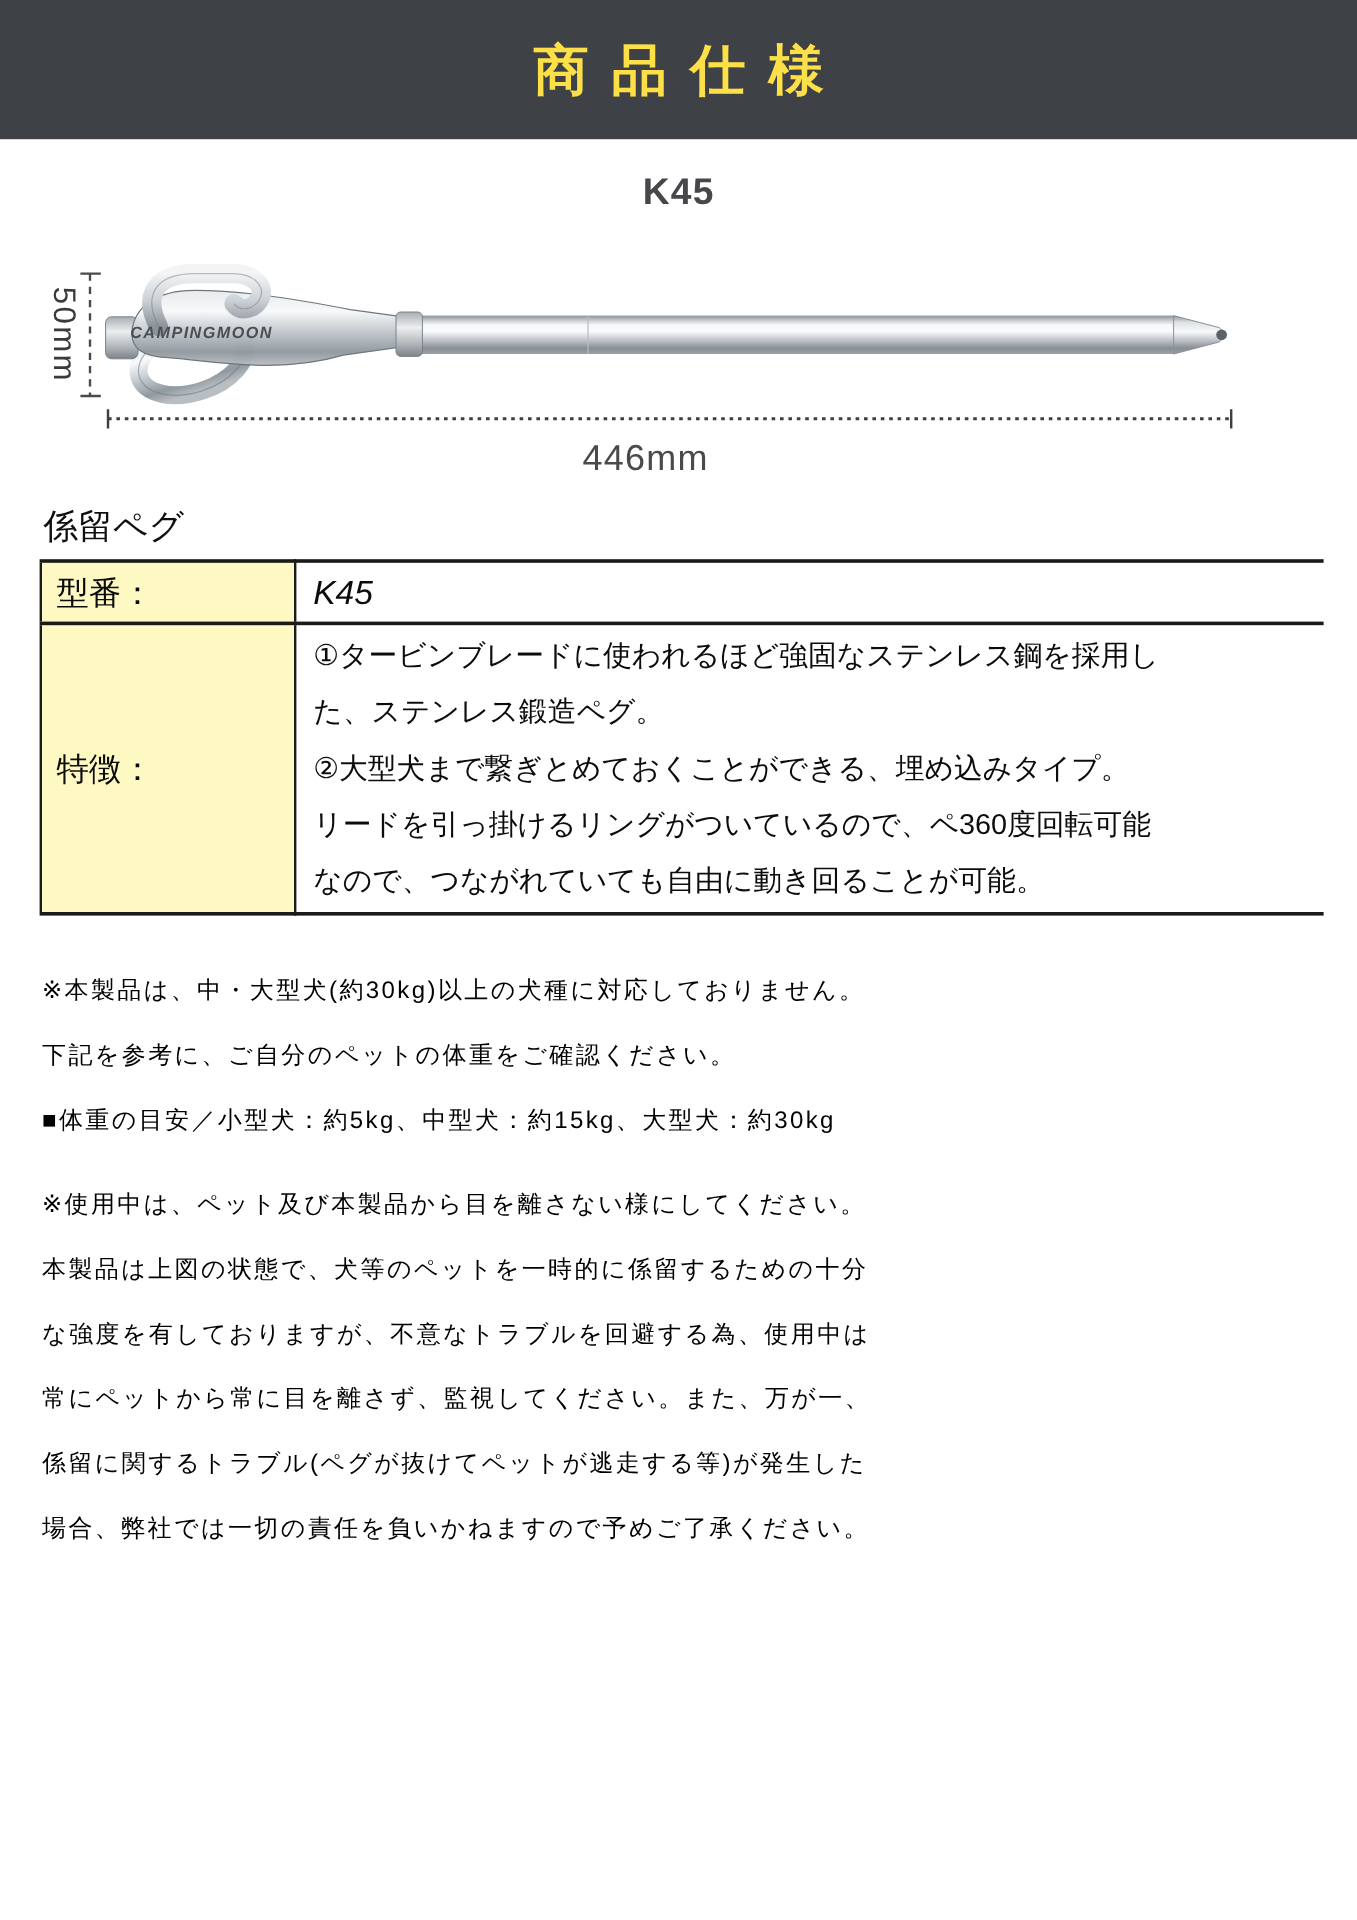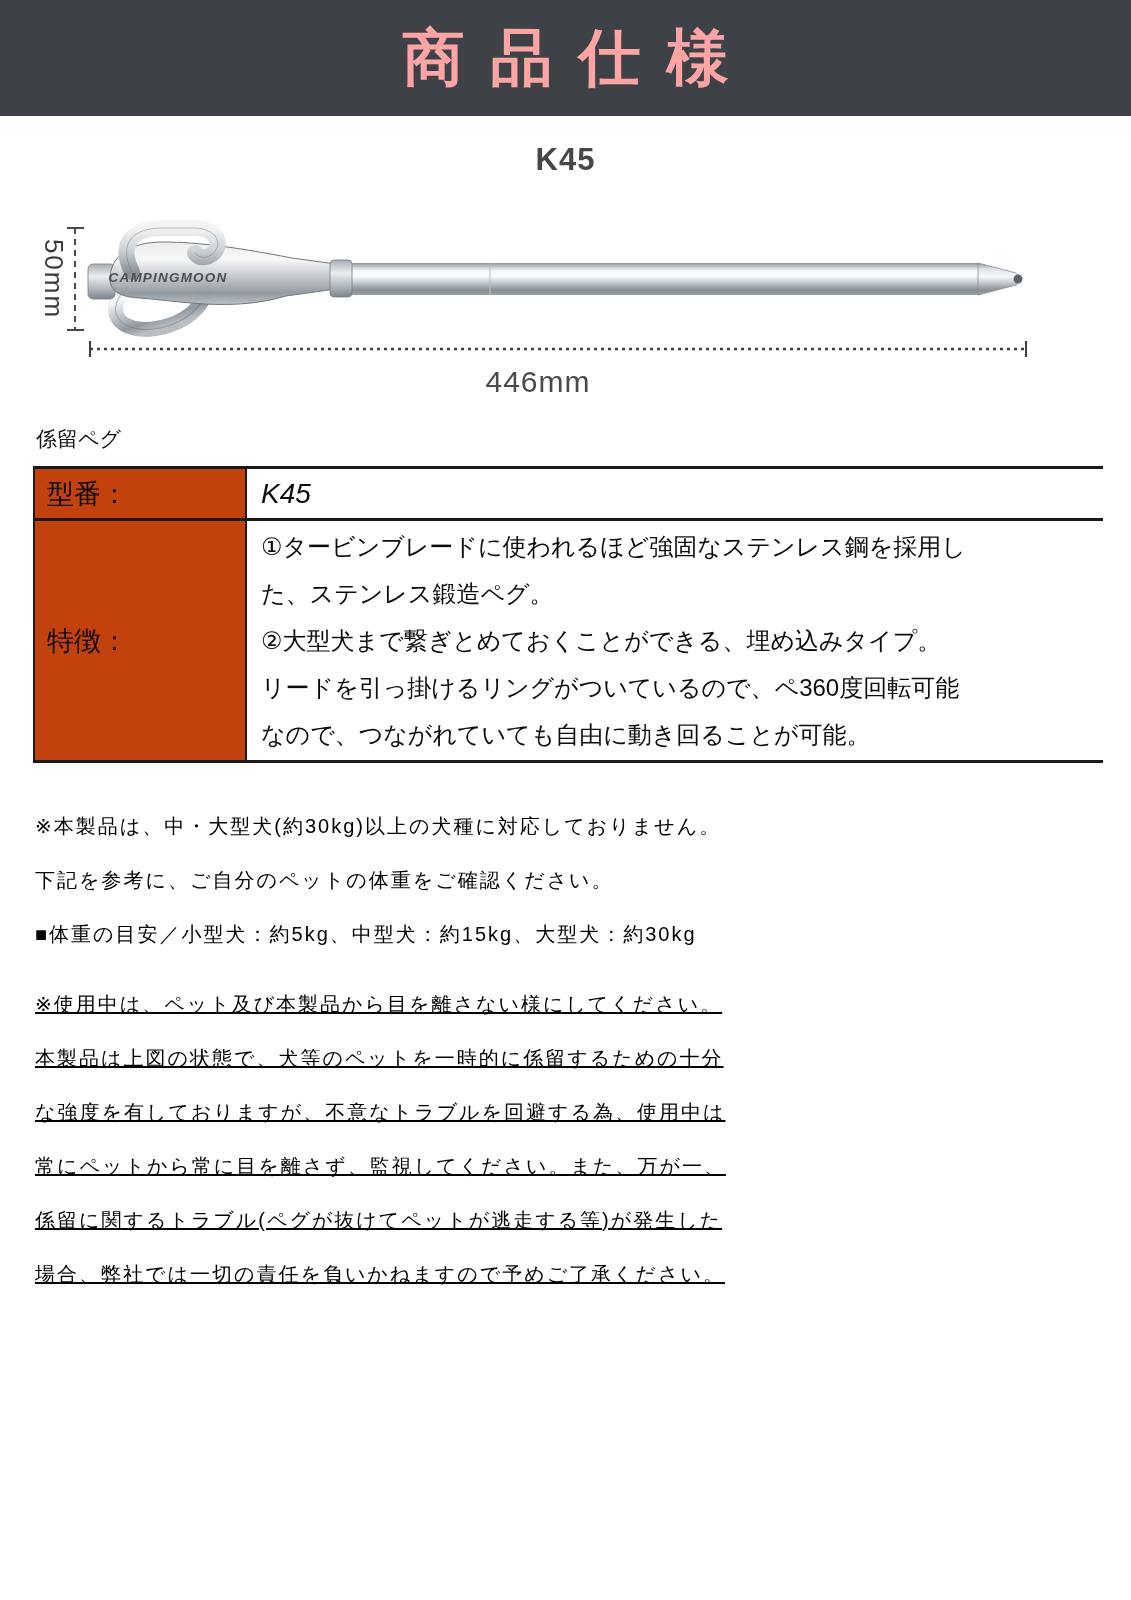--- a/index.html
+++ b/index.html
@@ -10,67 +10,67 @@
     color:#0c0c0c;
     overflow:hidden;
     position:relative;
   }
   
   .header{
     height:116px;background:#3e4146;
     display:flex;align-items:center;justify-content:center;
   }
   .header .title{
-    color:#fca5a5;font-size:62px;font-weight:900;
+    color:#fde047;font-size:46px;font-weight:900;
     letter-spacing:.42em;text-indent:.42em;
     line-height:1;
   }
   
   .model-title{
     margin-top:24px;height:40px;
     text-align:center;font-size:31px;font-weight:700;color:#46474b;
     line-height:40px;letter-spacing:1px;
   }
   
   .figure-svg{display:block;margin-top:16px;}
   
   .table-caption{
     margin:2px 0 0 36px;height:42px;line-height:42px;
-    font-size:21px;font-weight:500;color:#101010;
+    font-size:29px;font-weight:500;color:#101010;
   }
   
   table.spec{
     margin:6px 0 0 33px;width:1070px;
     border-collapse:collapse;table-layout:fixed;
   }
   table.spec col.c-label{width:212px;}
   table.spec tr{border-top:3px solid #1a1a1a;border-bottom:3px solid #1a1a1a;}
   table.spec th{
-    background:#c2410c;
+    background:#fef9c3;
     border-left:2px solid #1a1a1a;border-right:2px solid #1a1a1a;
     font-weight:500;font-size:27px;text-align:left;
     padding:0 0 0 12px;height:49px;vertical-align:middle;color:#0c0c0c;
   }
   table.spec td{
     font-size:28px;font-style:italic;
     padding:0 6px 0 14px;vertical-align:middle;color:#0c0c0c;
     border-right:none;
   }
   table.spec td.features{
     font-style:normal;white-space:pre-line;
     line-height:47px;height:235px;padding-top:2px;padding-bottom:2px;
     font-size:24px;
   }
   
   .note{
     margin:36px 30px 0 35px;
     font-size:20px;line-height:54px;letter-spacing:2px;
     color:#000;white-space:pre-line;
   }
-  .note.second{margin-top:16px;text-decoration:underline;}
+  .note.second{margin-top:16px;}
 </style>
 </head>
 <body>
 
 <div class="header">
   <div class="title">商品仕様</div>
 </div>
 
 <div class="model-title">K45</div>
 

